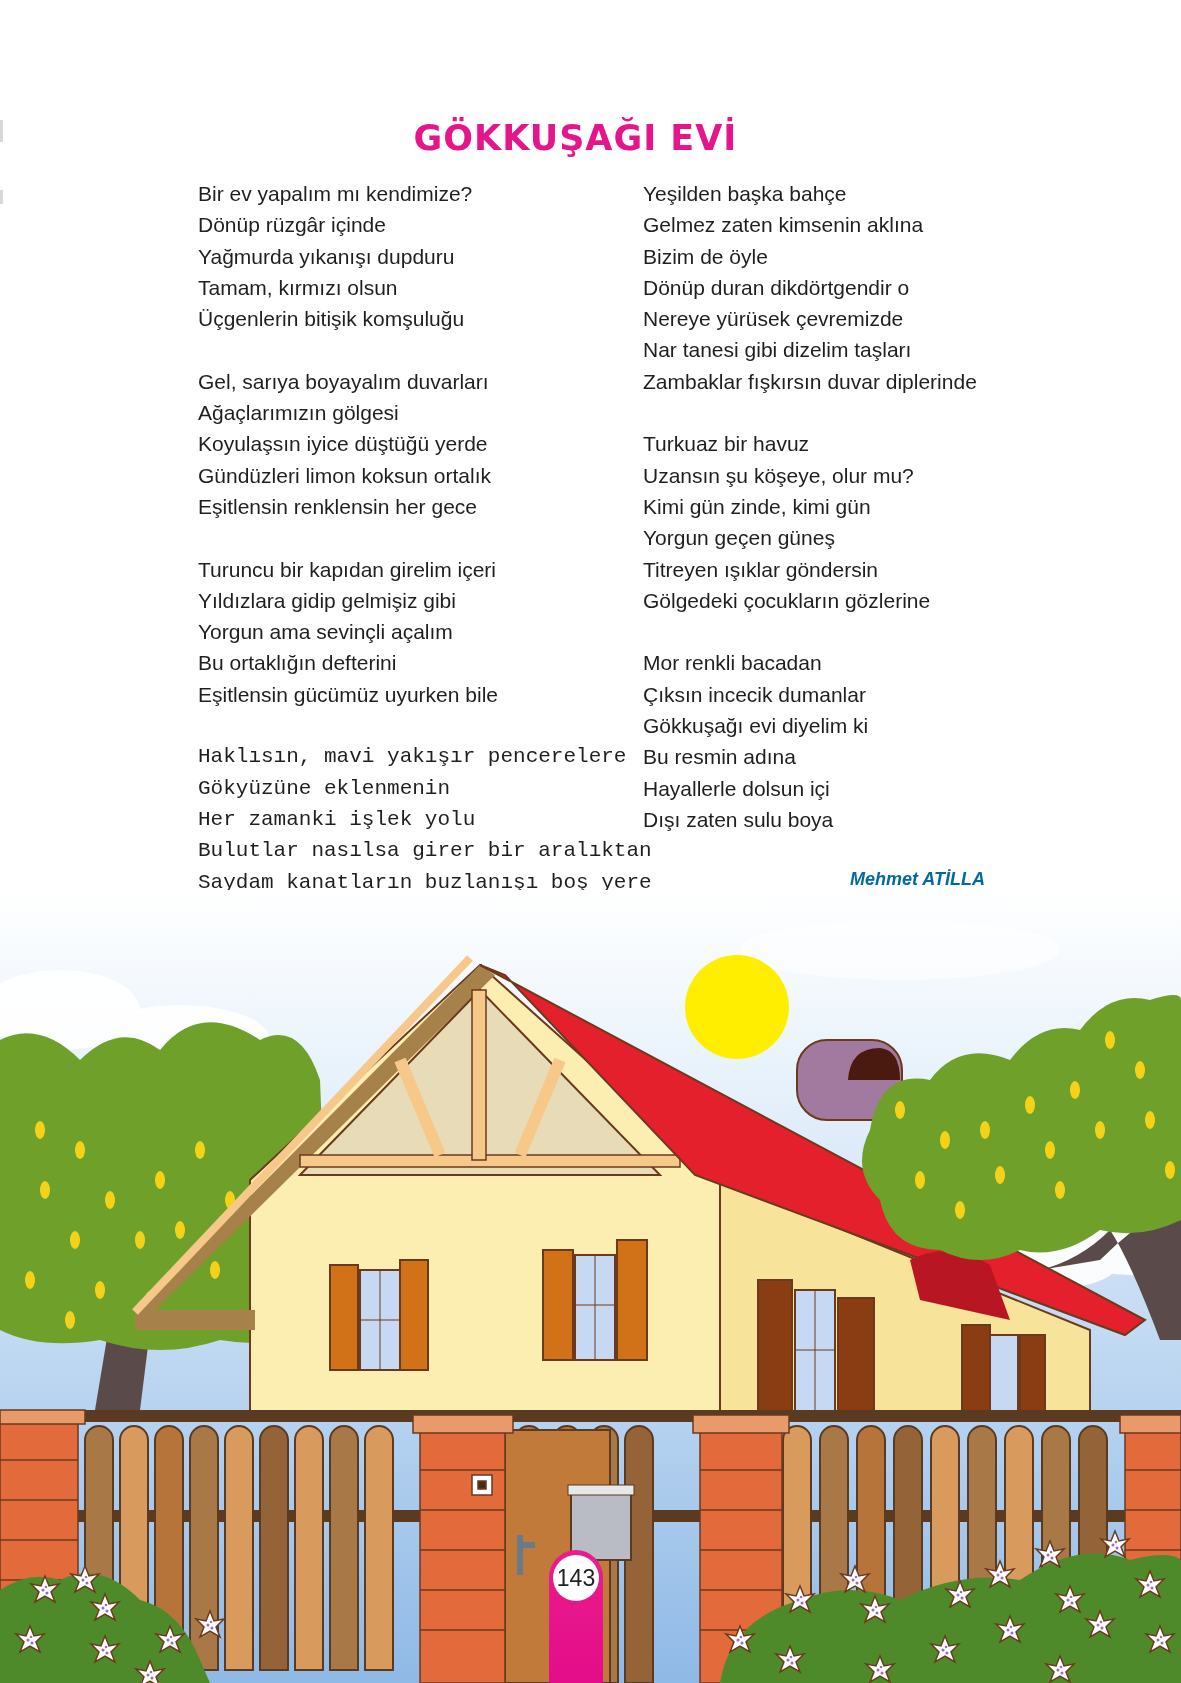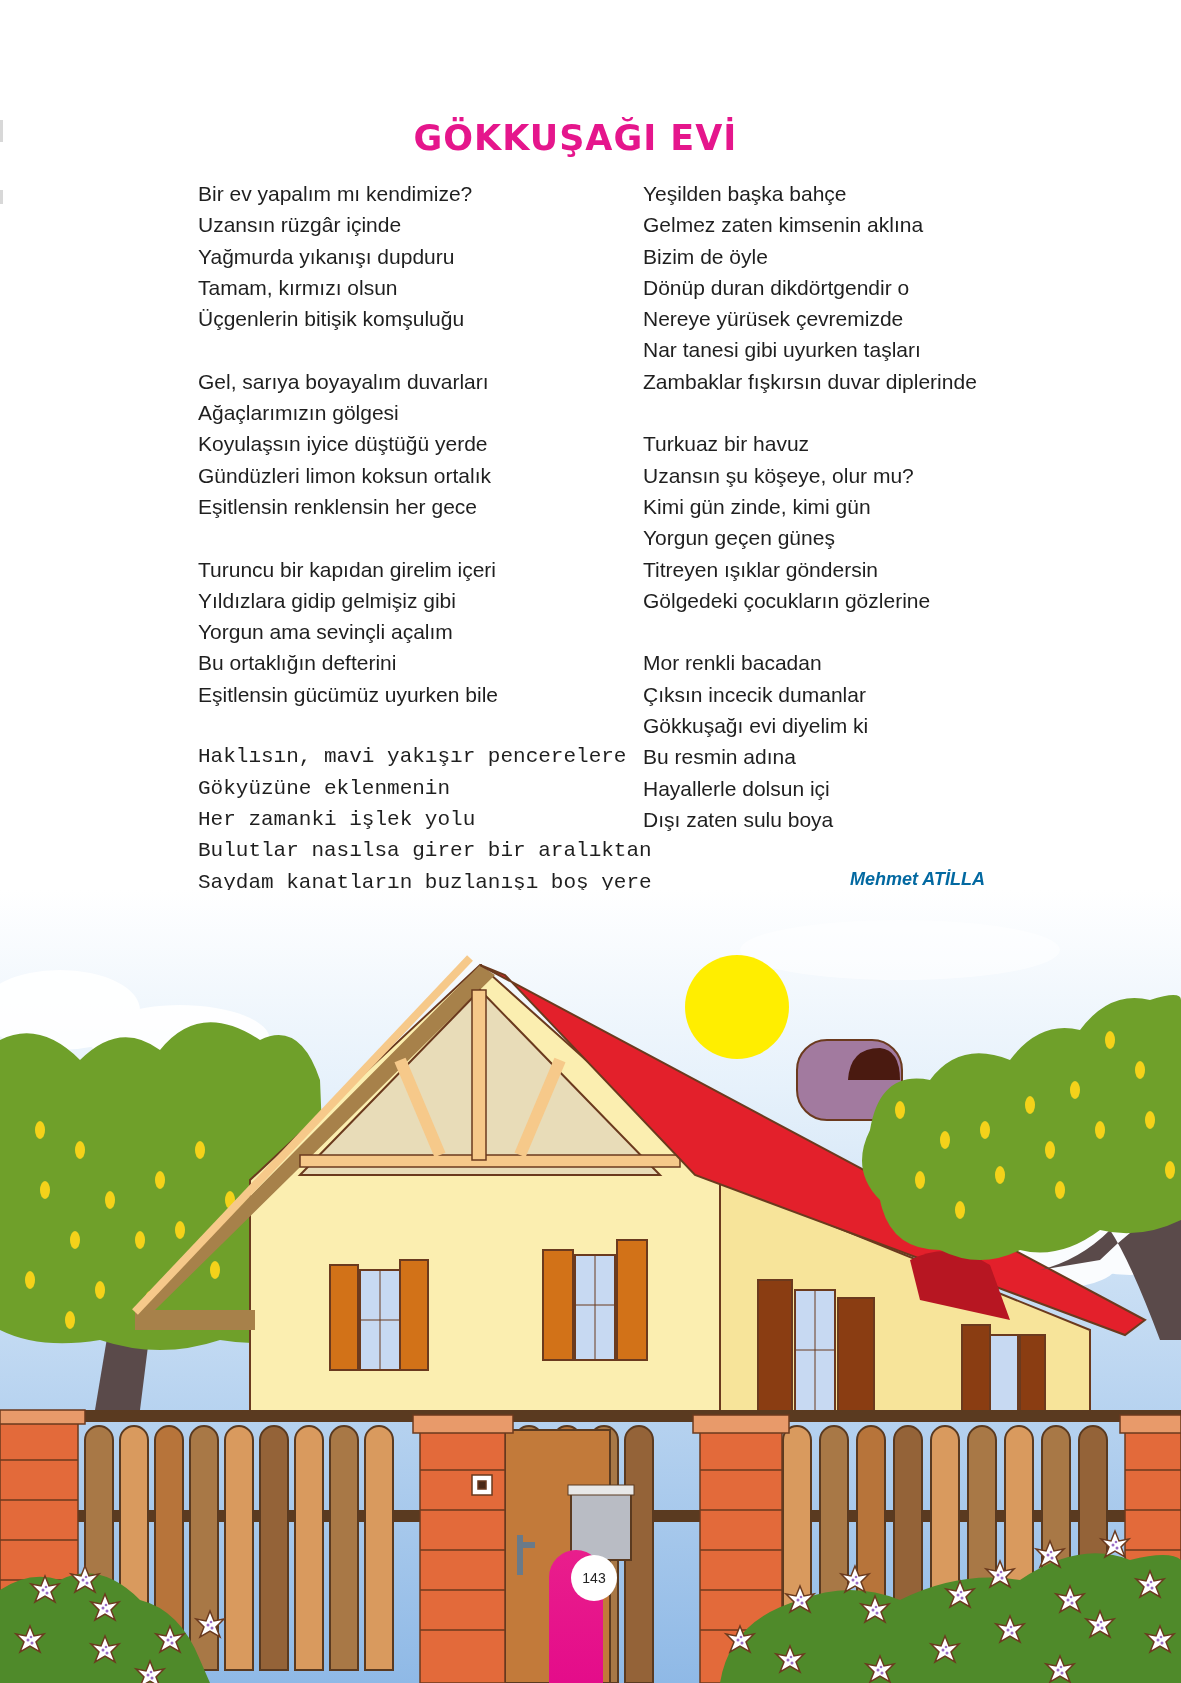--- a/index.html
+++ b/index.html
@@ -17,36 +17,36 @@
   .author {
     position: absolute; left: 850px; top: 869px; font-size: 18px; font-weight: bold; font-style: italic; color: #0369a1;
   }
   .edge-mark { position: absolute; left: 0; width: 3px; background: #d8d8d8; }
   .illustration { position: absolute; left: 0; top: 890px; width: 1181px; height: 793px; }
   .page-tab {
     position: absolute; left: 549px; top: 1550px; width: 54px; height: 133px;
     background: linear-gradient(#e91e8c, #e40c8a); border-radius: 27px 27px 0 0;
   }
   .page-num {
-    position: absolute; left: 571px; top: 1555px; width: 46px; height: 46px; border-radius: 50%;
-    background: #ffffff; color: #222; font-size: 14px; text-align: center; line-height: 46px;
+    position: absolute; left: 553px; top: 1555px; width: 46px; height: 46px; border-radius: 50%;
+    background: #ffffff; color: #222; font-size: 23px; text-align: center; line-height: 46px;
   }
 </style>
 </head>
 <body>
 
 <div class="edge-mark" style="top:120px;height:22px;"></div>
 <div class="edge-mark" style="top:190px;height:14px;"></div>
 
 <h1 class="title" style="margin:0;">GÖKKUŞAĞI EVİ</h1>
 
 <div class="col left">
   <div class="stanza">
     <div class="line">Bir ev yapalım mı kendimize?</div>
-    <div class="line">Uzansın rüzgâr içinde</div>
+    <div class="line">Dönüp rüzgâr içinde</div>
     <div class="line">Yağmurda yıkanışı dupduru</div>
     <div class="line">Tamam, kırmızı olsun</div>
     <div class="line">Üçgenlerin bitişik komşuluğu</div>
   </div>
   <div class="stanza">
     <div class="line">Gel, sarıya boyayalım duvarları</div>
     <div class="line">Ağaçlarımızın gölgesi</div>
     <div class="line">Koyulaşsın iyice düştüğü yerde</div>
     <div class="line">Gündüzleri limon koksun ortalık</div>
     <div class="line">Eşitlensin renklensin her gece</div>
@@ -67,21 +67,21 @@
   </div>
 </div>
 
 <div class="col right">
   <div class="stanza">
     <div class="line">Yeşilden başka bahçe</div>
     <div class="line">Gelmez zaten kimsenin aklına</div>
     <div class="line">Bizim de öyle</div>
     <div class="line">Dönüp duran dikdörtgendir o</div>
     <div class="line">Nereye yürüsek çevremizde</div>
-    <div class="line">Nar tanesi gibi uyurken taşları</div>
+    <div class="line">Nar tanesi gibi dizelim taşları</div>
     <div class="line">Zambaklar fışkırsın duvar diplerinde</div>
   </div>
   <div class="stanza">
     <div class="line">Turkuaz bir havuz</div>
     <div class="line">Uzansın şu köşeye, olur mu?</div>
     <div class="line">Kimi gün zinde, kimi gün</div>
     <div class="line">Yorgun geçen güneş</div>
     <div class="line">Titreyen ışıklar göndersin</div>
     <div class="line">Gölgedeki çocukların gözlerine</div>
   </div>

